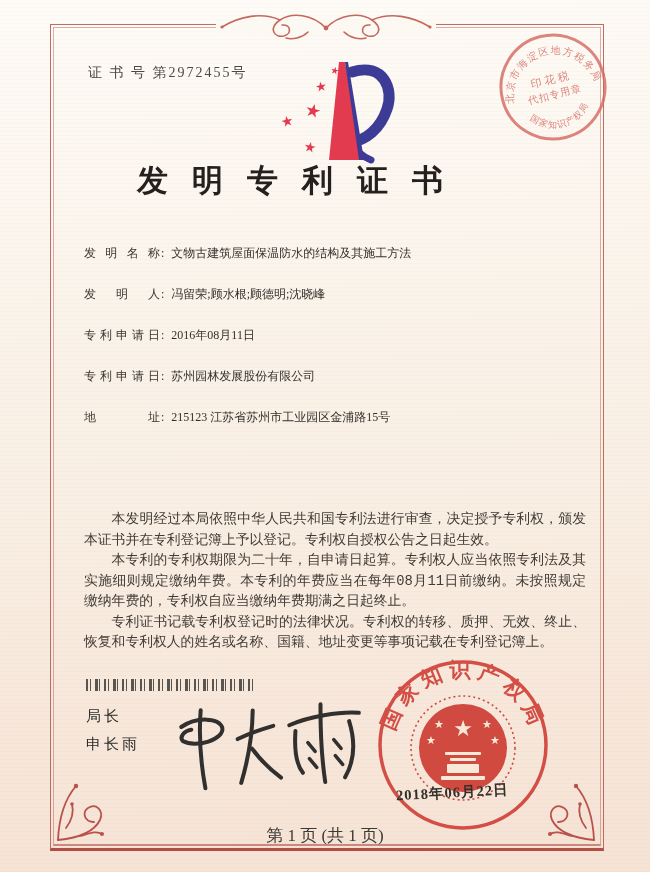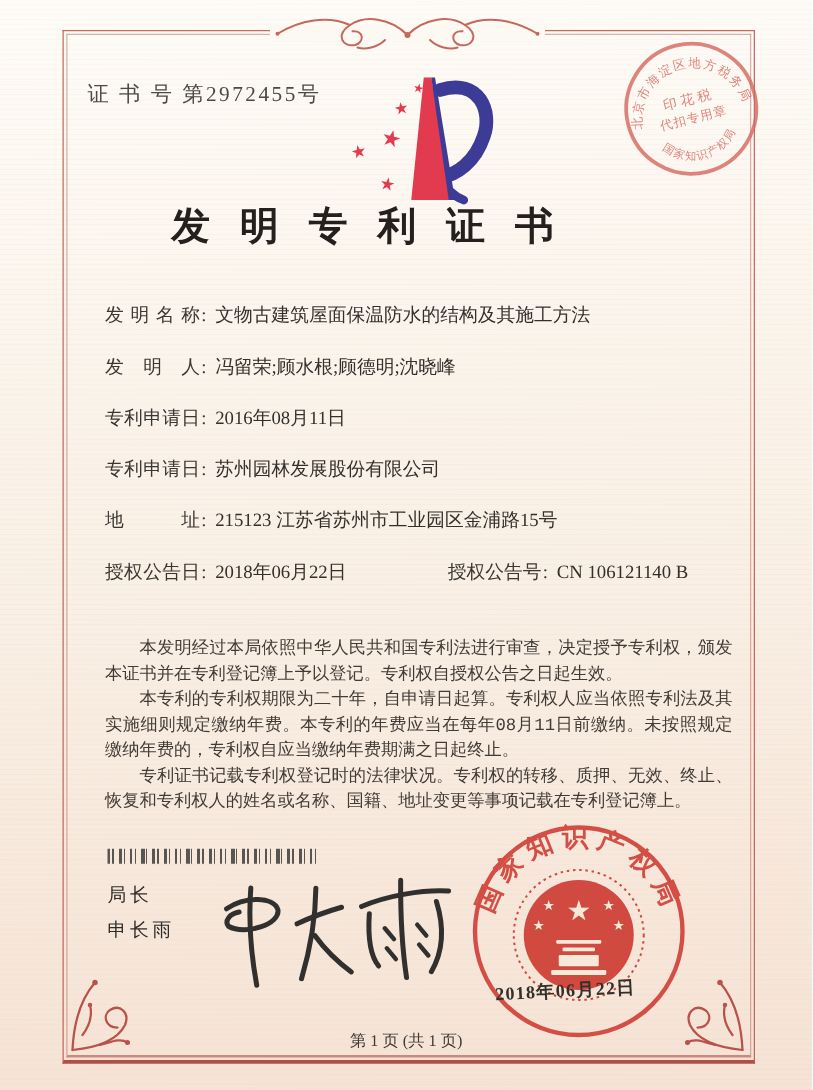--- a/index.html
+++ b/index.html
@@ -24,31 +24,31 @@
     position:absolute;left:53px;top:27px;width:546px;height:816px;
     border:1px solid rgba(183,84,76,0.45);
     border-bottom:2px solid rgba(170,62,55,0.55);
   }
   .ornament-top{position:absolute;left:216px;top:8px;width:220px;height:36px;}
   .corner{position:absolute;width:68px;height:68px;}
   .corner-left{left:52px;top:778px;}
   .corner-right{left:532px;top:778px;transform:scaleX(-1);}
   
   .cert-no{
-    position:absolute;left:70px;top:64px;font-size:17px;letter-spacing:2px;color:#4c4844;
+    position:absolute;left:88px;top:64px;font-size:14px;letter-spacing:2px;color:#4c4844;
   }
   .logo{position:absolute;left:272px;top:56px;width:126px;height:112px;}
   .title{
     position:absolute;left:0;top:160px;width:580px;text-align:center;
     font-size:31px;font-weight:700;letter-spacing:24px;padding-left:24px;
     box-sizing:border-box;color:#23201e;
   }
   
   .fields{position:absolute;left:84px;top:242px;width:500px;}
-  .frow{margin-bottom:18px;line-height:23px;font-size:15px;white-space:nowrap;}
+  .frow{margin-bottom:18px;line-height:23px;font-size:12px;white-space:nowrap;}
   .flabel{
     display:inline-block;width:76px;vertical-align:top;
     text-align:justify;text-align-last:justify;color:#3a3632;
   }
   .fcolon{display:inline-block;margin:0 7px 0 1px;color:#3a3632;}
   .fvalue{color:#332f2b;font-weight:500;}
   .fvalue-fixed{display:inline-block;width:186px;}
   .flabel2{color:#3a3632;}
   
   .paras{
@@ -72,21 +72,21 @@
   .signature{position:absolute;left:168px;top:700px;width:200px;height:95px;transform:rotate(-2deg);}
   
   .seal-tax{position:absolute;left:496px;top:30px;width:114px;height:114px;transform:rotate(-14deg);opacity:.8;}
   .seal-cnipa{position:absolute;left:374px;top:656px;width:178px;height:178px;opacity:.88;}
   .seal-date{
     position:absolute;left:396px;top:782px;width:160px;
     font-size:14.5px;font-weight:700;color:#33302b;letter-spacing:1px;
     transform:rotate(-3deg);
   }
   
-  .footer{position:absolute;left:0;top:824px;width:650px;text-align:center;font-size:13px;color:#3d3a36;}
+  .footer{position:absolute;left:0;top:824px;width:650px;text-align:center;font-size:17px;color:#3d3a36;}
   svg text{font-family:"Liberation Serif","DejaVu Serif",serif;}
 </style>
 </head>
 <body>
 
 <div class="sheet">
 
   <div class="frame-outer"></div>
   <div class="frame-inner"></div>
 
@@ -160,23 +160,20 @@
       <span class="flabel">发明人</span><span class="fcolon">:</span><span class="fvalue">冯留荣;顾水根;顾德明;沈晓峰</span>
     </div>
     <div class="frow">
       <span class="flabel">专利申请日</span><span class="fcolon">:</span><span class="fvalue">2016年08月11日</span>
     </div>
     <div class="frow">
       <span class="flabel">专利申请日</span><span class="fcolon">:</span><span class="fvalue">苏州园林发展股份有限公司</span>
     </div>
     <div class="frow">
       <span class="flabel">地址</span><span class="fcolon">:</span><span class="fvalue">215123 江苏省苏州市工业园区金浦路15号</span>
-    </div>
-    <div class="frow">
-      <span class="flabel">授权公告日</span><span class="fcolon">:</span><span class="fvalue fvalue-fixed">2018年06月22日</span><span class="flabel2">授权公告号</span><span class="fcolon">:</span><span class="fvalue">CN 106121140 B</span>
     </div>
   </div>
 
   <div class="paras">
     <p>本发明经过本局依照中华人民共和国专利法进行审查，决定授予专利权，颁发本证书并在专利登记簿上予以登记。专利权自授权公告之日起生效。</p>
     <p>本专利的专利权期限为二十年，自申请日起算。专利权人应当依照专利法及其实施细则规定缴纳年费。本专利的年费应当在每年08月11日前缴纳。未按照规定缴纳年费的，专利权自应当缴纳年费期满之日起终止。</p>
     <p>专利证书记载专利权登记时的法律状况。专利权的转移、质押、无效、终止、恢复和专利权人的姓名或名称、国籍、地址变更等事项记载在专利登记簿上。</p>
   </div>
 
   <div class="barcode"></div>

